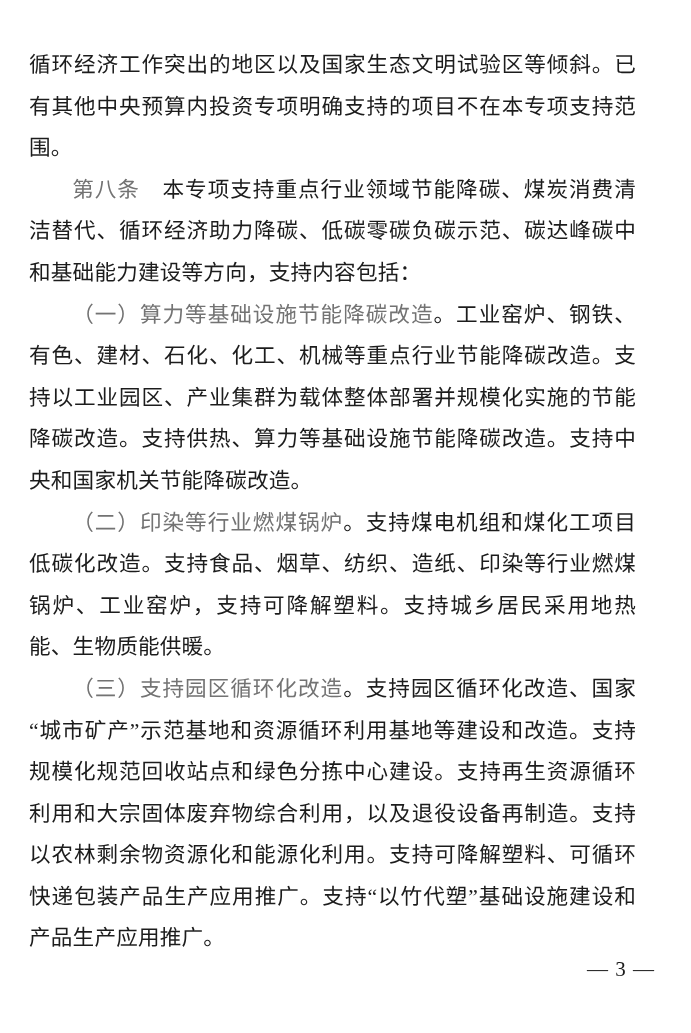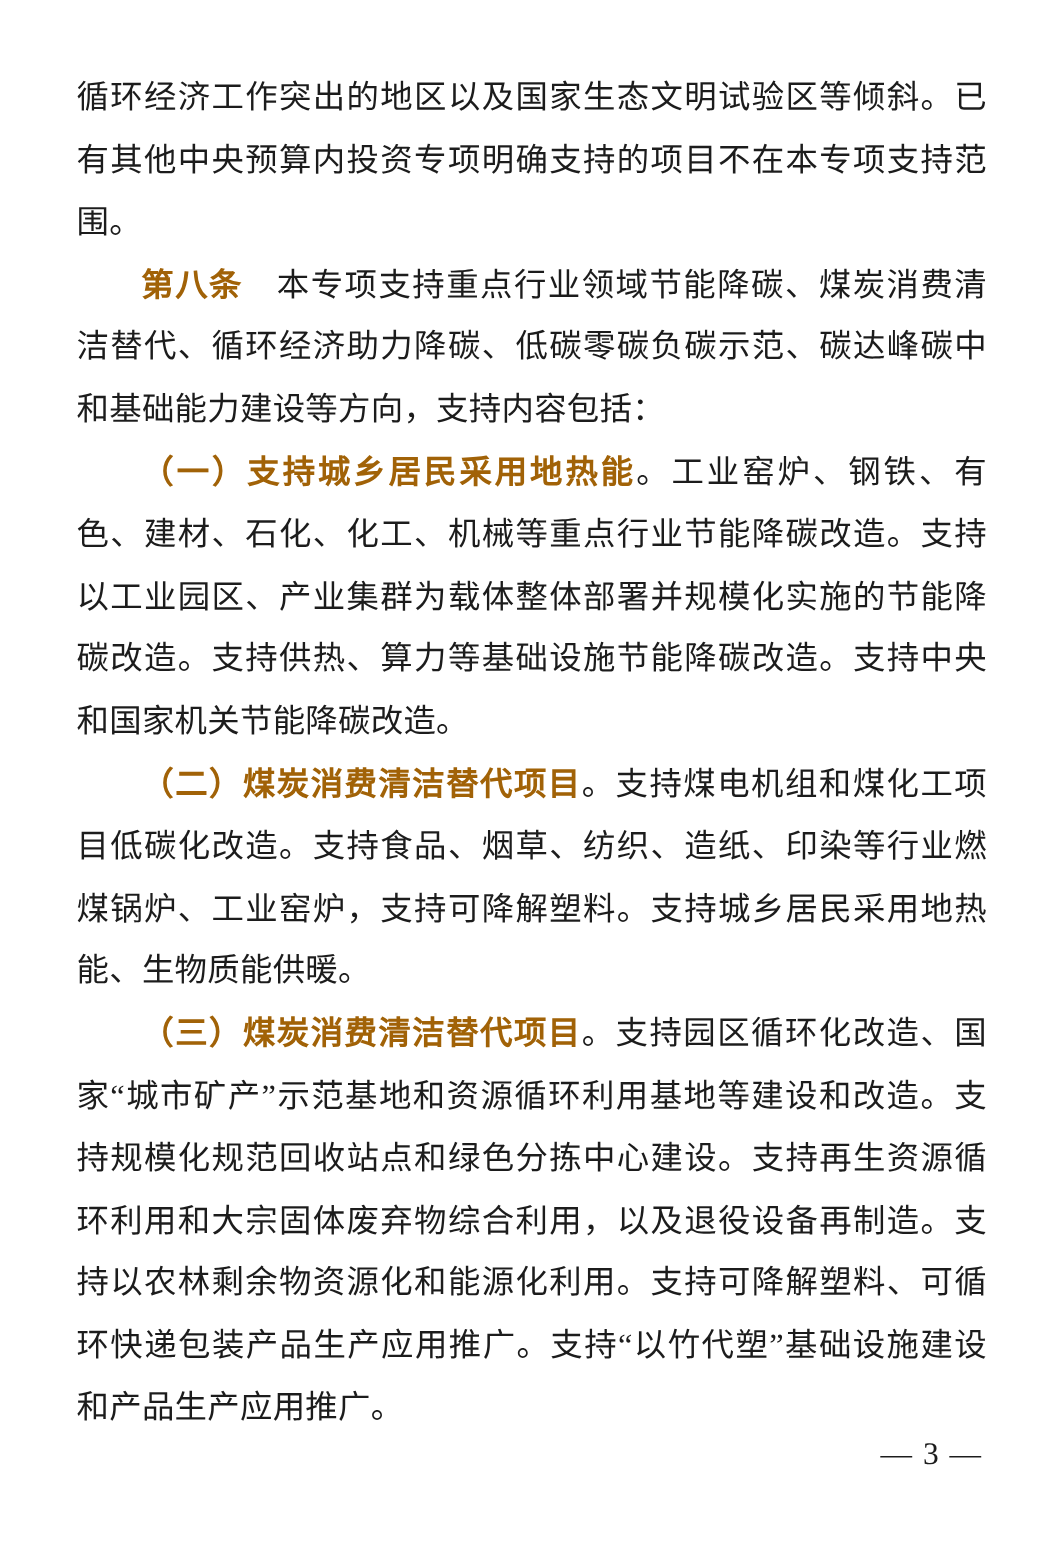--- a/index.html
+++ b/index.html
@@ -11,39 +11,39 @@
     position: relative;
     width: 691px;
     height: 1033px;
     background: #ffffff;
     overflow: hidden;
     font-family: "Liberation Serif", "DejaVu Serif", serif;
     color: #1c1c1c;
   }
   .doc-body {
     position: absolute;
-    left: 51px;
+    left: 29px;
     top: 45px;
     width: 607px;
     font-size: 21.6px;
     line-height: 41.6px;
     text-align: justify;
     text-justify: inter-ideograph;
     letter-spacing: 0.2px;
   }
   .para {
     margin: 0;
     padding: 0;
   }
   .para.indent {
     text-indent: 2em;
   }
   .para b.lead {
-    font-weight: bold;
-    color: #a16207;
+    font-weight: normal;
+    color: #737373;
   }
   .page-number {
     position: absolute;
     top: 956px;
     right: 36px;
     font-size: 21px;
     line-height: 26px;
     letter-spacing: 1px;
     color: #1c1c1c;
     white-space: pre;
@@ -51,20 +51,20 @@
 </style>
 </head>
 <body>
 
 <div class="sheet">
   <div class="doc-body">
   <p class="para"><span class="body-text">循环经济工作突出的地区以及国家生态文明试验区等倾斜。已有其他中央预算内投资专项明确支持的项目不在本专项支持范围。</span></p>
 
   <p class="para indent"><b class="lead">第八条</b><span class="body-text">　本专项支持重点行业领域节能降碳、煤炭消费清洁替代、循环经济助力降碳、低碳零碳负碳示范、碳达峰碳中和基础能力建设等方向，支持内容包括：</span></p>
 
-  <p class="para indent"><b class="lead">（一）支持城乡居民采用地热能</b><span class="body-text">。工业窑炉、钢铁、有色、建材、石化、化工、机械等重点行业节能降碳改造。支持以工业园区、产业集群为载体整体部署并规模化实施的节能降碳改造。支持供热、算力等基础设施节能降碳改造。支持中央和国家机关节能降碳改造。</span></p>
+  <p class="para indent"><b class="lead">（一）算力等基础设施节能降碳改造</b><span class="body-text">。工业窑炉、钢铁、有色、建材、石化、化工、机械等重点行业节能降碳改造。支持以工业园区、产业集群为载体整体部署并规模化实施的节能降碳改造。支持供热、算力等基础设施节能降碳改造。支持中央和国家机关节能降碳改造。</span></p>
 
-  <p class="para indent"><b class="lead">（二）煤炭消费清洁替代项目</b><span class="body-text">。支持煤电机组和煤化工项目低碳化改造。支持食品、烟草、纺织、造纸、印染等行业燃煤锅炉、工业窑炉，支持可降解塑料。支持城乡居民采用地热能、生物质能供暖。</span></p>
+  <p class="para indent"><b class="lead">（二）印染等行业燃煤锅炉</b><span class="body-text">。支持煤电机组和煤化工项目低碳化改造。支持食品、烟草、纺织、造纸、印染等行业燃煤锅炉、工业窑炉，支持可降解塑料。支持城乡居民采用地热能、生物质能供暖。</span></p>
 
-  <p class="para indent"><b class="lead">（三）煤炭消费清洁替代项目</b><span class="body-text">。支持园区循环化改造、国家“城市矿产”示范基地和资源循环利用基地等建设和改造。支持规模化规范回收站点和绿色分拣中心建设。支持再生资源循环利用和大宗固体废弃物综合利用，以及退役设备再制造。支持以农林剩余物资源化和能源化利用。支持可降解塑料、可循环快递包装产品生产应用推广。支持“以竹代塑”基础设施建设和产品生产应用推广。</span></p>
+  <p class="para indent"><b class="lead">（三）支持园区循环化改造</b><span class="body-text">。支持园区循环化改造、国家“城市矿产”示范基地和资源循环利用基地等建设和改造。支持规模化规范回收站点和绿色分拣中心建设。支持再生资源循环利用和大宗固体废弃物综合利用，以及退役设备再制造。支持以农林剩余物资源化和能源化利用。支持可降解塑料、可循环快递包装产品生产应用推广。支持“以竹代塑”基础设施建设和产品生产应用推广。</span></p>
 </div>
   <div class="page-number">— 3 —</div>
 </div>
 
 </body></html>

